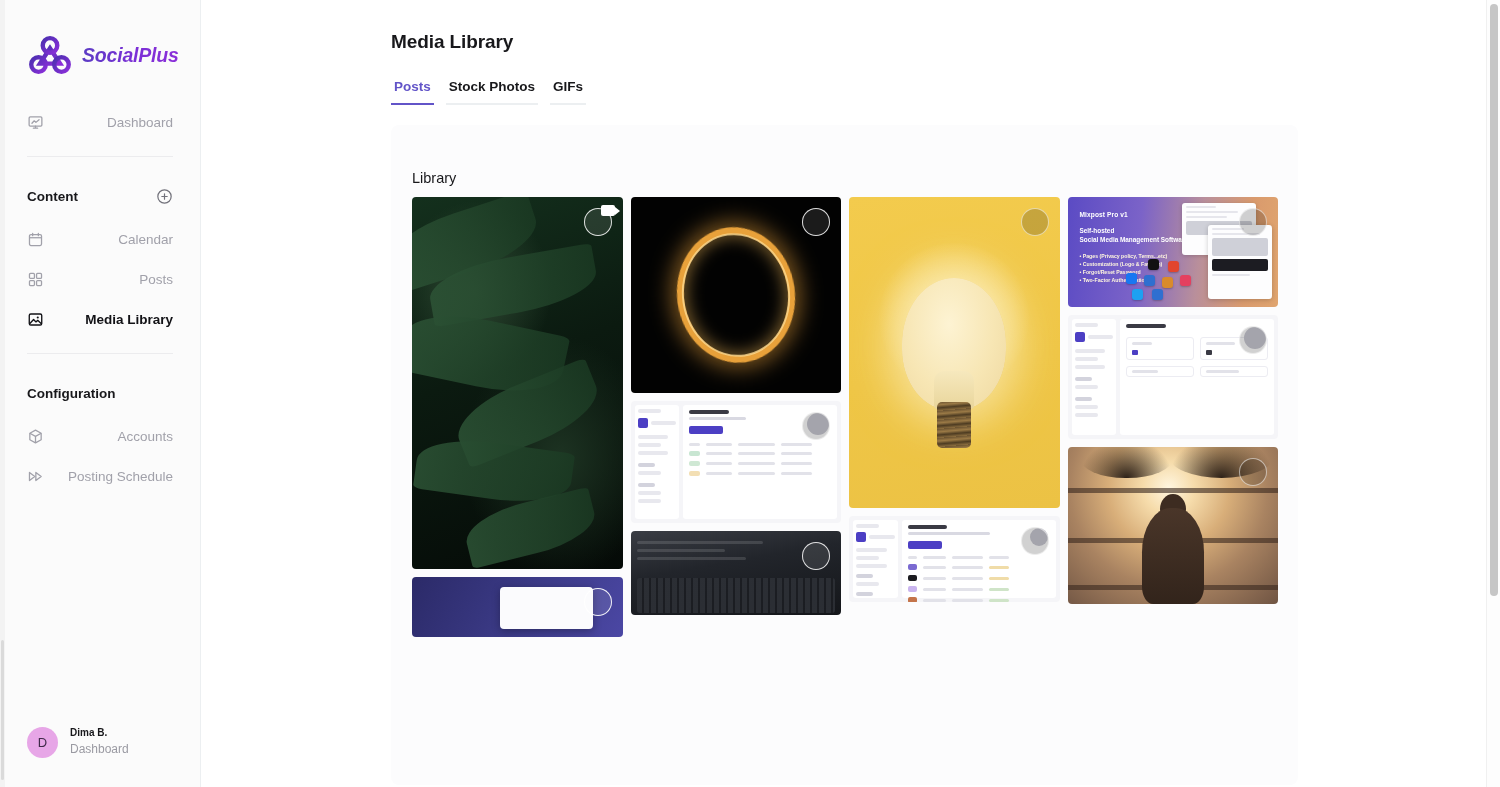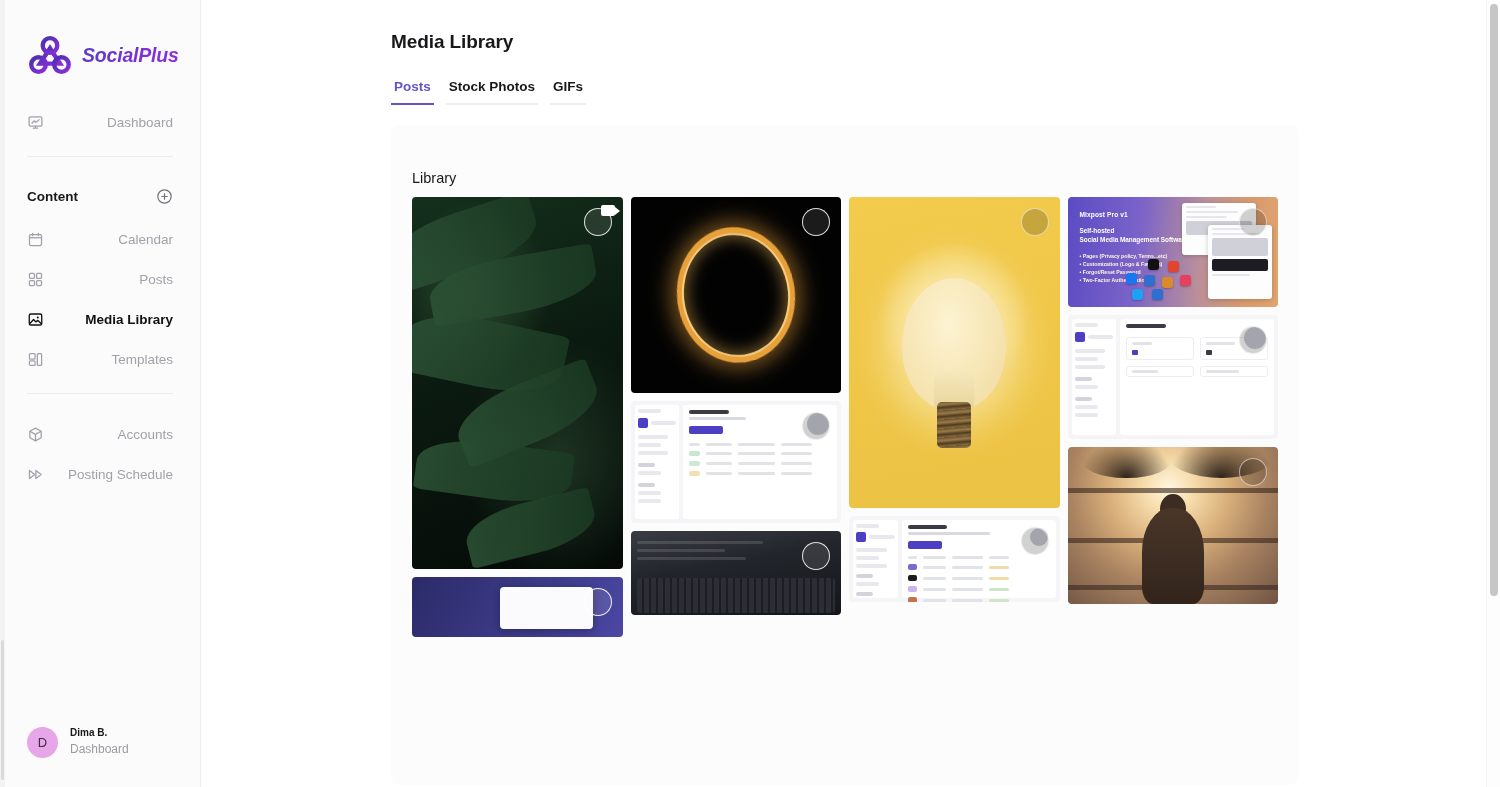--- a/index.html
+++ b/index.html
@@ -319,32 +319,27 @@
         <span>Posts</span>
       </div>
       <div class="nav-item active">
         <svg class="ni-icon" viewBox="0 0 24 24" fill="none" stroke="currentColor" stroke-width="1.9">
           <rect x="3.2" y="4.2" width="17.6" height="15.6" rx="2.2"></rect>
           <circle cx="15.2" cy="9.2" r="1.5" fill="currentColor" stroke="none"></circle>
           <path d="M4.4 17.4l4.9-5.3 3.4 3.3 2.4-2.2 4.4 4.2" stroke-linecap="round" stroke-linejoin="round"></path>
         </svg>
         <span>Media Library</span>
       </div>
-      <div class="nav-item">
-        <svg class="ni-icon" viewBox="0 0 24 24" fill="none" stroke="currentColor" stroke-width="1.8">
-          <rect x="3.4" y="3.6" width="8" height="8" rx="1.4"></rect>
-            <rect x="3.4" y="14" width="8" height="6.4" rx="1.4"></rect>
-          <rect x="14.6" y="3.6" width="6" height="16.8" rx="1.4"></rect>
-        </svg>
-        <span>Templates</span>
-      </div>
     </div>
 
     <div class="divider"></div>
 
+    <div class="section-head">
+      <span class="section-title">Configuration</span>
+    </div>
 
     <div class="nav-list" style="margin-top:6px">
       <div class="nav-item">
         <svg class="ni-icon" viewBox="0 0 24 24" fill="none" stroke="currentColor" stroke-width="1.8">
           <path d="M12 3l8 4.4v9.2L12 21l-8-4.4V7.4z" stroke-linejoin="round"></path>
           <path d="M4 7.4l8 4.4 8-4.4M12 11.8V21" stroke-linejoin="round"></path>
         </svg>
         <span>Accounts</span>
       </div>
       <div class="nav-item">

